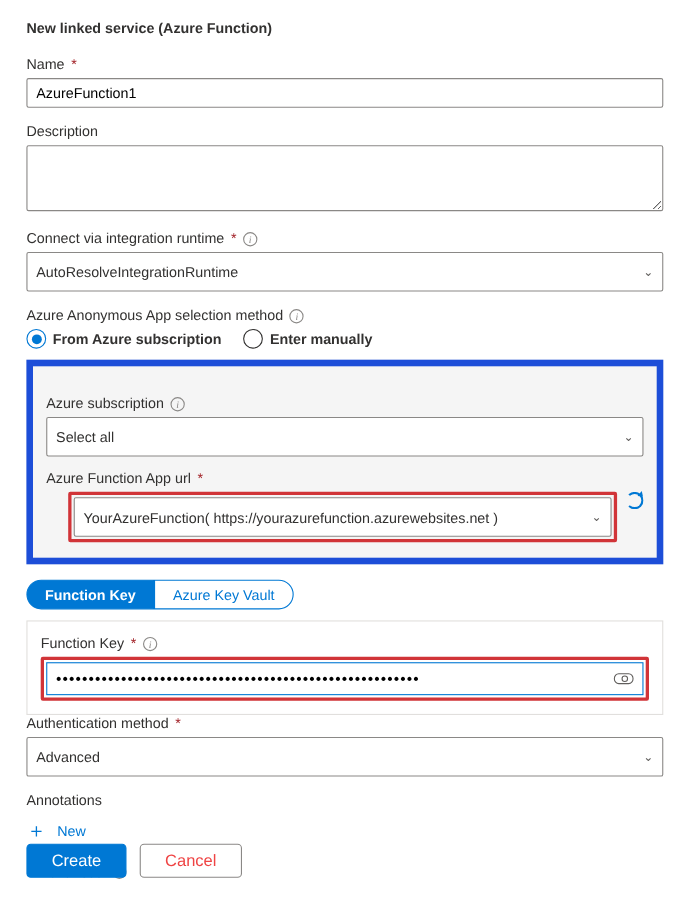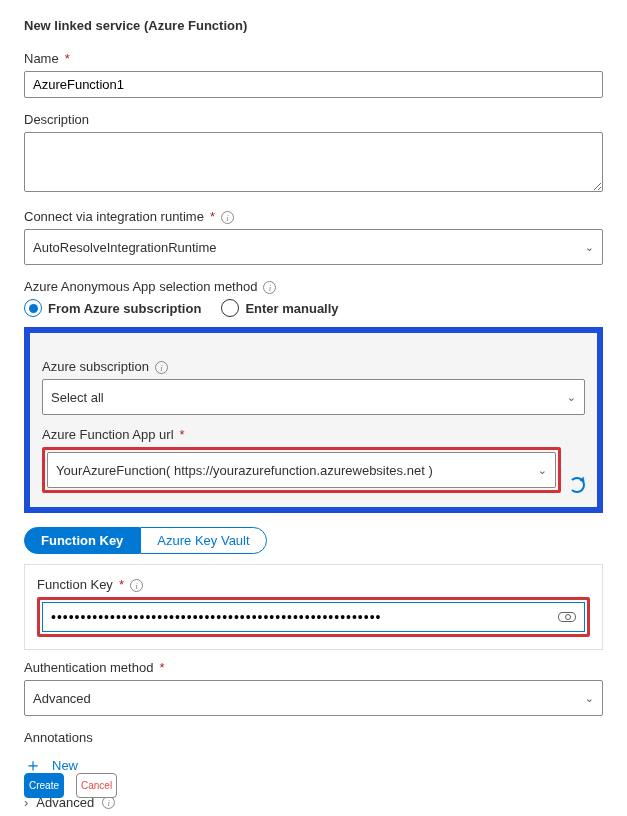--- a/index.html
+++ b/index.html
@@ -52,21 +52,21 @@
 .sub-panel {
   background:#f5f5f5;
   border:6px solid #1d4ed8;
   padding:26px 12px 14px 12px;
   margin-top:10px;
 }
 .sub-panel .field { margin-bottom:12px; }
 .sub-panel .select, .sub-panel input { background:#fff; }
 
 .red-highlight { border:3px solid #d13438; padding:2px; border-radius:2px; }
-.url-row { display:flex; align-items:flex-end; gap:8px; }
+.url-row { display:flex; align-items:flex-start; gap:8px;margin-left:20px; }
 
 .refresh-icon {
   width:16px; height:16px;
   border:2px solid #0078d4; border-left-color:transparent;
   border-radius:50%;
   position:relative; flex:0 0 auto;
 }
 .refresh-icon::after{
   content:""; position:absolute; right:-2px; top:-2px;
   width:0; height:0;
@@ -105,21 +105,21 @@
 .annotations-row { display:flex; align-items:center; gap:10px; margin-top:8px; color:#0078d4; }
 .plus { font-size:18px; font-weight:300; }
 
 .advanced-row { display:flex; align-items:center; gap:8px; margin-top:18px; cursor:pointer; }
 .adv-chev{ color:#605e5c; }
 
 .footer {
   position:absolute; left:24px; bottom:18px;
   display:flex; gap:12px;
 }
-.btn { padding:6px 4px; font-size:10px; cursor:pointer; border-radius:4px;}
+.btn { padding:6px 22px; font-size:15px; cursor:pointer; border-radius:4px;}
 .btn-primary { background:#0078d4; color:#fff; border:1px solid #0078d4; }
 .btn-secondary { background:#fff; color:#ef4444; border:1px solid #8a8886; }
 </style>
 </head>
 <body>
 
 <h2>New linked service (Azure Function)</h2>
 
 <div class="field">
   <div class="label-row">
@@ -208,21 +208,21 @@
     <span class="info-icon">i</span>
   </div>
   <div class="red-highlight">
     <div class="key-input-wrap">
       <input type="text" value="••••••••••••••••••••••••••••••••••••••••••••••••••••••••" style="">
       <span class="eye-icon"></span>
     </div>
   </div>
 </div>
 
-<div class="field" style="margin-top:10px">
+<div class="field" style="margin-top:0">
   <div class="label-row">
     <span>Authentication method</span>
     <span class="req">*</span>
   </div>
   <div class="select">
     <span>Advanced</span>
     <span class="chev">⌄</span>
   </div>
 </div>
 

